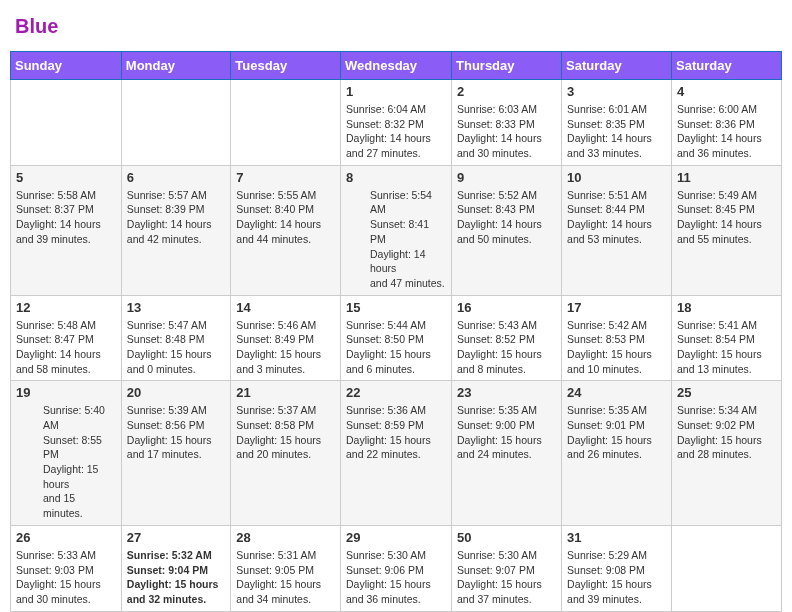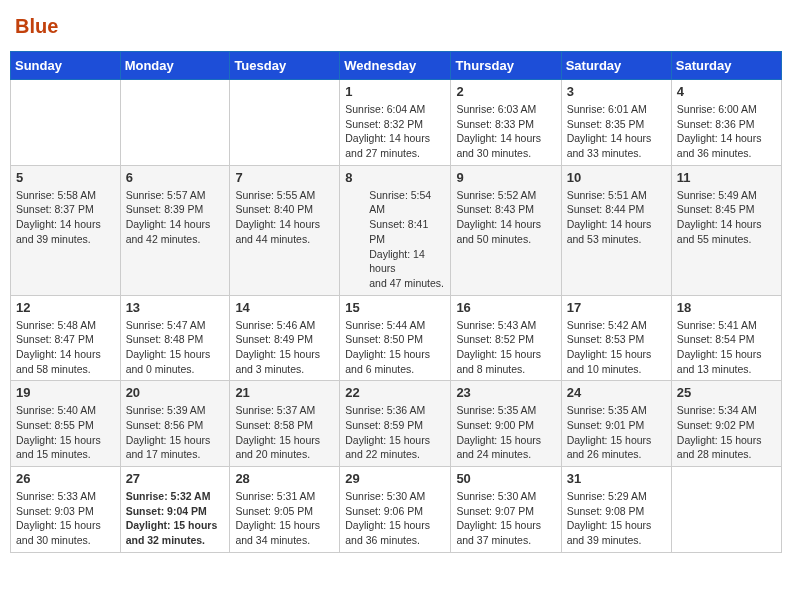--- a/index.html
+++ b/index.html
@@ -36,21 +36,21 @@
     }
     .subtitle {
       font-size: 16px;
       color: #555;
     }
     .calendar {
       width: 100%;
       border-collapse: collapse;
     }
     .calendar th {
-      background: #1d4ed8;
+      background: #8b5cf6;
       color: #fff;
       font-size: 13px;
       font-weight: bold;
       padding: 6px 4px;
       text-align: left;
       border: 1px solid #1a6ebd;
     }
     .calendar td {
       border: 1px solid #ccc;
       vertical-align: top;
@@ -80,21 +80,21 @@
     .calendar tr:nth-child(even) .empty-cell {
       background: #f5f5f5 !important;
     }
   </style>
 </head>
 <body>
 
 <div class="header">
   <div class="logo">
     <div>
-      <span style="font-size:20px;font-weight:bold;color:#c2410c;">Blue</span>
+      <span style="font-size:20px;font-weight:bold;color:#a21caf;">Blue</span>
     </div>
   </div>
   <div class="title-section">
     <div class="month-title"></div>
     <div class="subtitle"></div>
   </div>
 </div>
 
 <table class="calendar">
   <thead>
@@ -240,21 +240,21 @@
           <span class="day-number">18</span>
           <div class="day-info" style="white-space: pre-line;">Sunrise: 5:41 AM
 Sunset: 8:54 PM
 Daylight: 15 hours
 and 13 minutes.</div>
         </td>
       </tr>
       <tr>
         <td>
           <span class="day-number">19</span>
-          <div class="day-info" style="white-space: pre-line;">Sunrise: 5:40 AM
+          <div class="day-info" style="white-space: pre-line; margin-left: 27px;">Sunrise: 5:40 AM
 Sunset: 8:55 PM
 Daylight: 15 hours
 and 15 minutes.</div>
         </td>
         <td>
           <span class="day-number">20</span>
           <div class="day-info" style="white-space: pre-line;">Sunrise: 5:39 AM
 Sunset: 8:56 PM
 Daylight: 15 hours
 and 17 minutes.</div>

